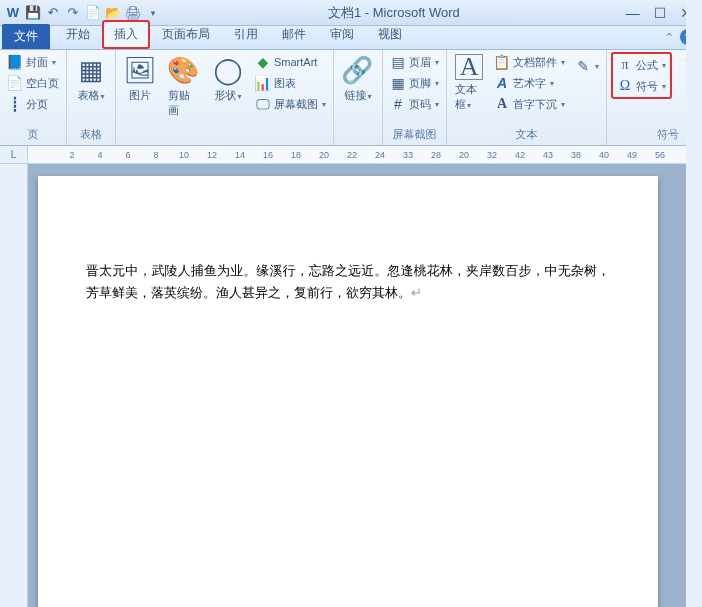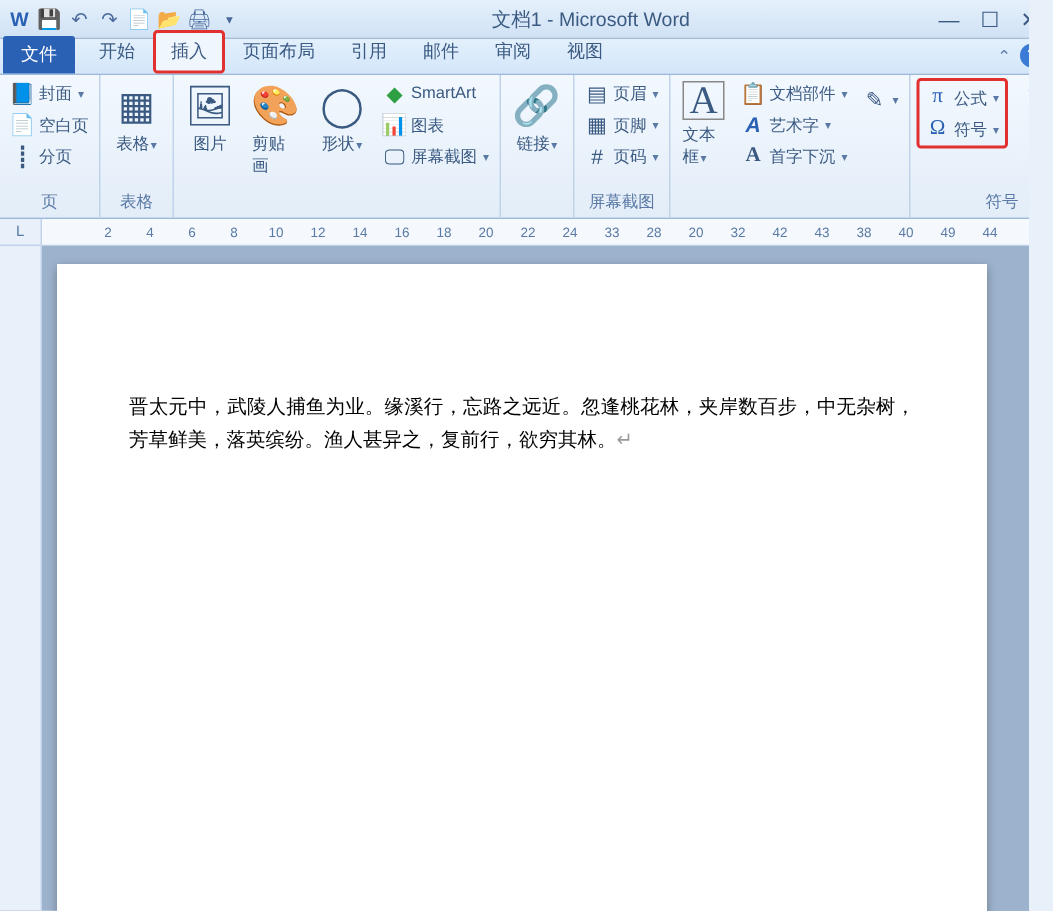--- a/index.html
+++ b/index.html
@@ -207,20 +207,21 @@
             <span class="dd">▾</span>
           </div>
       </div>
       <div class="stack" style="justify-content:flex-start;padding-top:4px">
           <span class="small-btn">
             <span class="si">✎</span>
             <span class="dd">▾</span>
           </span>
         </div>
     </div>
+    <div class="group-label">文本</div>
   </div>
 
   <div class="group" style="border-right:none">
     <div class="group-body">
       <div class="red-box">
         <div class="stack">
           <div class="small-btn">
               <span class="si" style="color:#2a61b5;font-family:serif">π</span>
               <span>公式</span>
               <span class="dd">▾</span>
@@ -240,21 +241,21 @@
       </div>
     </div>
     <div class="group-label">符号</div>
   </div>
 </div>
 
 <div class="ruler-corner">
   <div class="ruler-left">L</div>
   <div class="hruler">
     <div class="hruler-inner">
-      <span>2</span><span>4</span><span>6</span><span>8</span><span>10</span><span>12</span><span>14</span><span>16</span><span>18</span><span>20</span><span>22</span><span>24</span><span>33</span><span>28</span><span>20</span><span>32</span><span>42</span><span>43</span><span>38</span><span>40</span><span>49</span><span>44</span>
+      <span>2</span><span>4</span><span>6</span><span>8</span><span>10</span><span>12</span><span>14</span><span>16</span><span>18</span><span>20</span><span>22</span><span>24</span><span>33</span><span>28</span><span>20</span><span>32</span><span>42</span><span>43</span><span>38</span><span>40</span><span>49</span><span>56</span>
     </div>
   </div>
 </div>
 
 <div class="doc-area">
   <div class="vruler"></div>
   <div class="page-scroll">
     <div class="page">
       <p class="para"><span>晋太元中，武陵人捕鱼为业。缘溪行，忘路之远近。忽逢桃花林，夹岸数百步，中无杂树，芳草鲜美，落英缤纷。渔人甚异之，复前行，欲穷其林。</span><span class="end">↵</span></p>
     </div>

